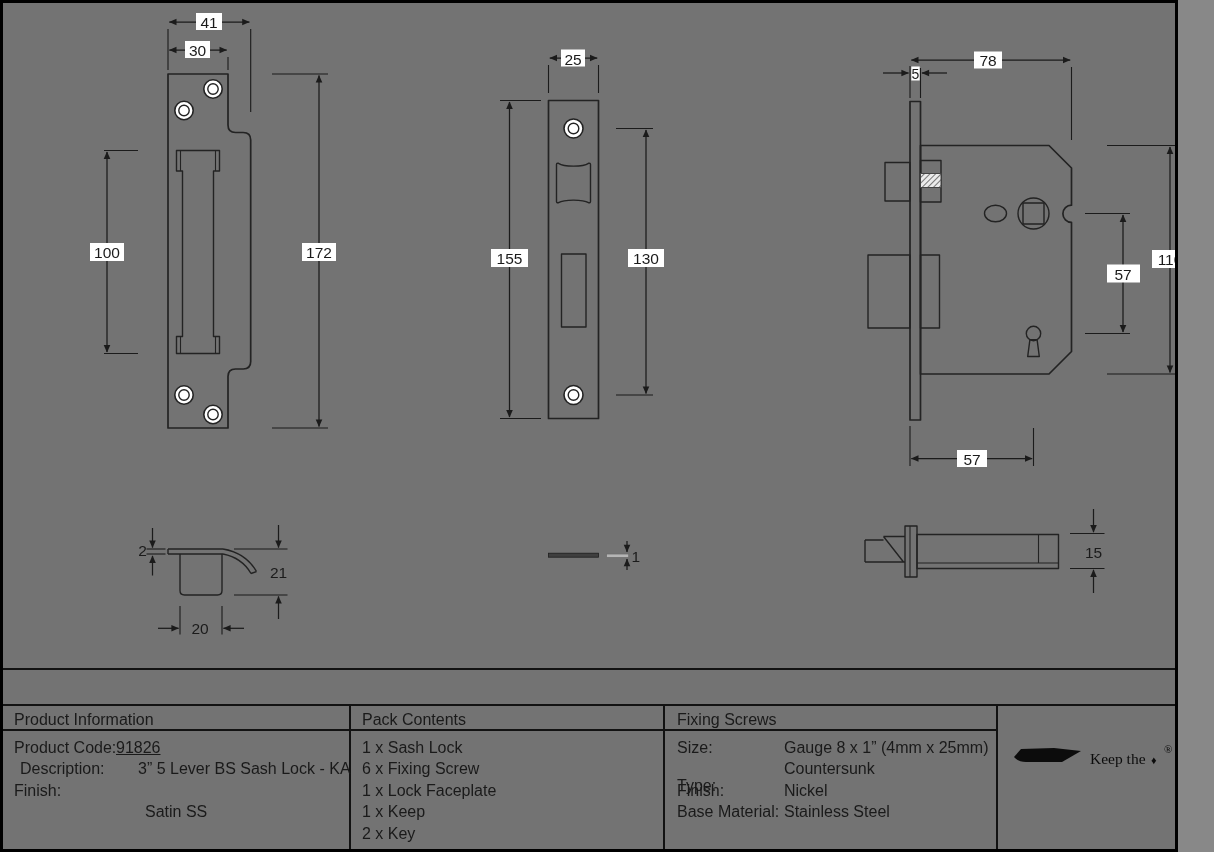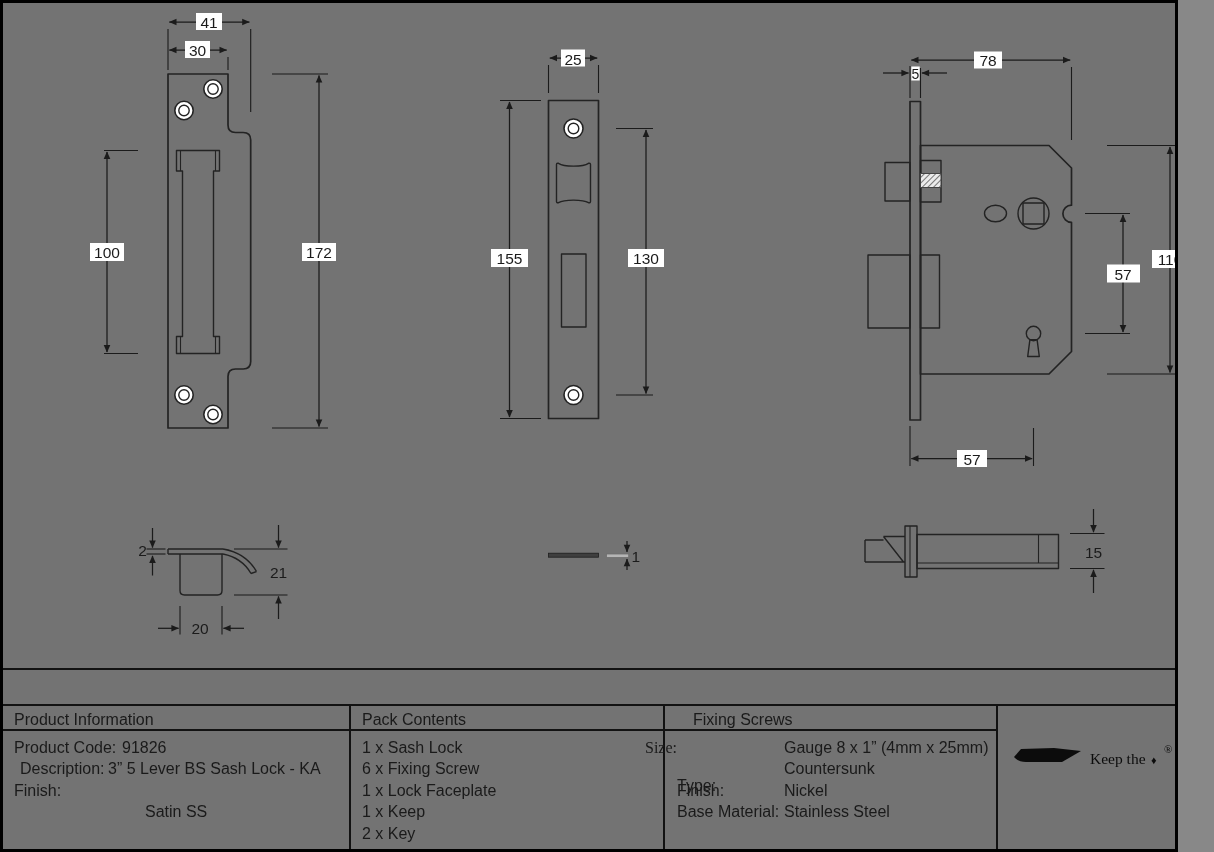--- a/index.html
+++ b/index.html
@@ -222,36 +222,36 @@
   <div class="hline" style="left:0;top:667.5px;width:1214px;height:2.5px;"></div>
   <div class="hline" style="left:0;top:703.5px;width:1214px;height:2.5px;"></div>
 
   <div class="vline" style="left:348.5px;top:706px;width:2px;height:146px;"></div>
   <div class="vline" style="left:662.5px;top:706px;width:2px;height:146px;"></div>
   <div class="vline" style="left:995.5px;top:706px;width:2px;height:146px;"></div>
   <div class="hline" style="left:0;top:728.5px;width:995.5px;height:2px;"></div>
 
   <div class="t" style="left:14px;top:709.5px;">Product Information</div>
   <div class="t" style="left:362px;top:709.5px;text-align:right;">Pack Contents</div>
-  <div class="t" style="left:677px;top:709.5px;margin-left:16px;">Fixing Screws</div>
+  <div class="t" style="left:677px;top:709.5px;">Fixing Screws</div>
 
   <div class="t" style="left:14px;top:737.5px;">Product Code:</div>
-  <div class="t" style="left:122px;top:737.5px;">91826</div>
+  <div class="t" style="left:116px;top:737.5px;text-decoration:underline;">91826</div>
   <div class="t" style="left:2px;top:759px;margin-left:18px;">Description:</div>
-  <div class="t" style="left:108px;top:759px;text-align:center;">3” 5 Lever BS Sash Lock - KA</div>
+  <div class="t" style="left:138px;top:759px;text-align:center;">3” 5 Lever BS Sash Lock - KA</div>
   <div class="t" style="left:14px;top:780.5px;">Finish:</div>
   <div class="t" style="left:122px;top:802px;margin-left:23px;">Satin SS</div>
 
   <div class="t" style="left:362px;top:737.5px;">1 x Sash Lock</div>
   <div class="t" style="left:362px;top:759px;">6 x Fixing Screw</div>
   <div class="t" style="left:362px;top:780.5px;">1 x Lock Faceplate</div>
   <div class="t" style="left:362px;top:802px;">1 x Keep</div>
   <div class="t" style="left:362px;top:823.5px;">2 x Key</div>
 
-  <div class="t" style="left:645px;top:737.5px;font-family:Liberation Serif, serif;">Size:</div>
+  <div class="t" style="left:677px;top:737.5px;">Size:</div>
   <div class="t" style="left:784px;top:737.5px;">Gauge 8 x 1” (4mm x 25mm)</div>
   <div class="t" style="left:677px;top:759px;margin-top:17px;">Type:</div>
   <div class="t" style="left:784px;top:759px;">Countersunk</div>
   <div class="t" style="left:677px;top:780.5px;">Finish:</div>
   <div class="t" style="left:784px;top:780.5px;">Nickel</div>
   <div class="t" style="left:677px;top:802px;">Base Material:</div>
   <div class="t" style="left:784px;top:802px;">Stainless Steel</div>
 
   <div class="logo">
     <svg class="anvil-glyph" width="68" height="16" viewBox="0 0 68 16">

